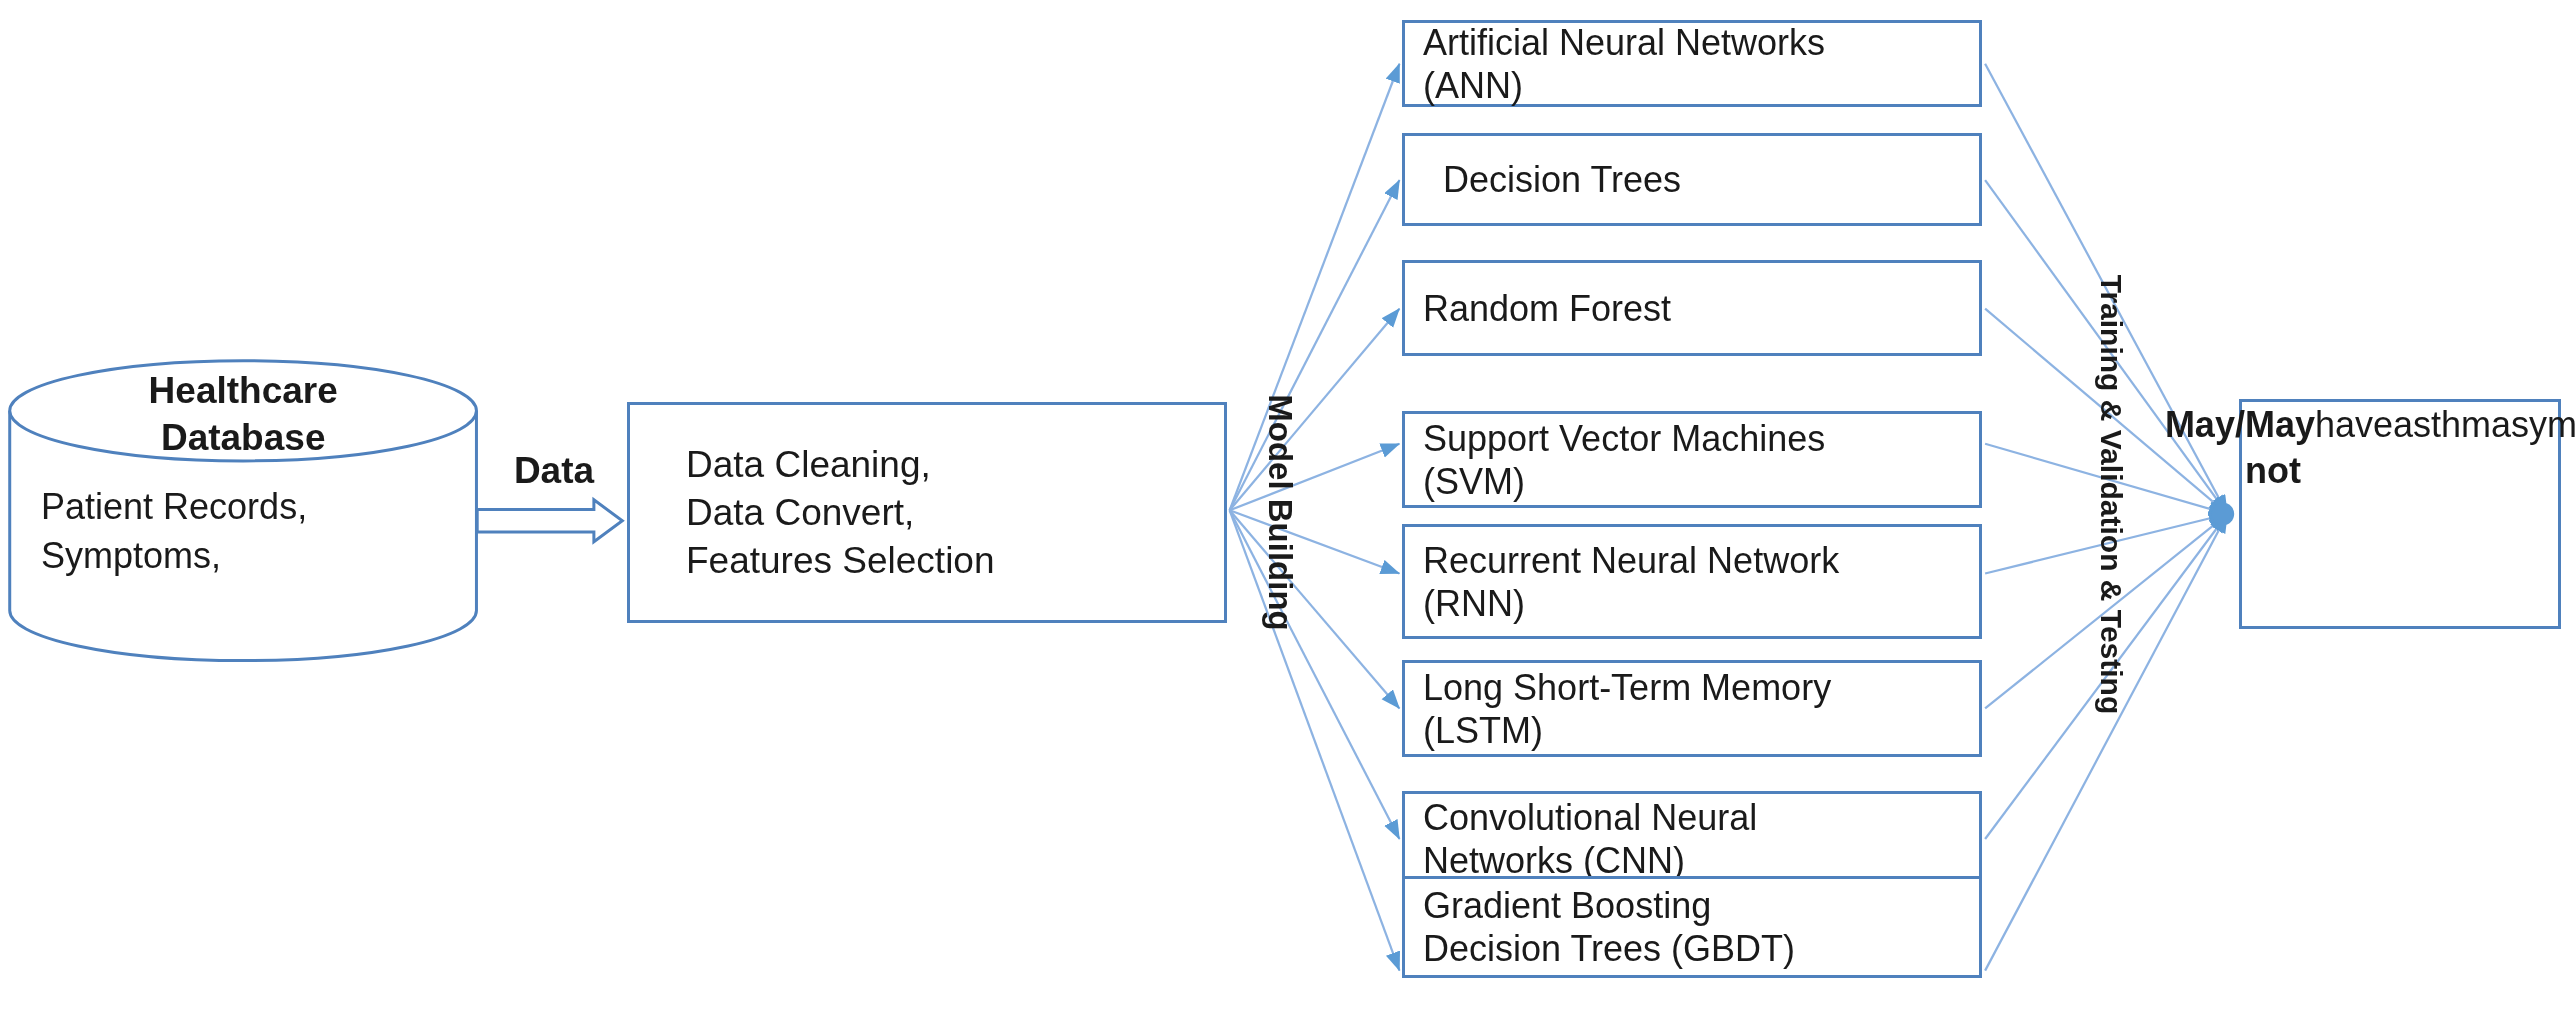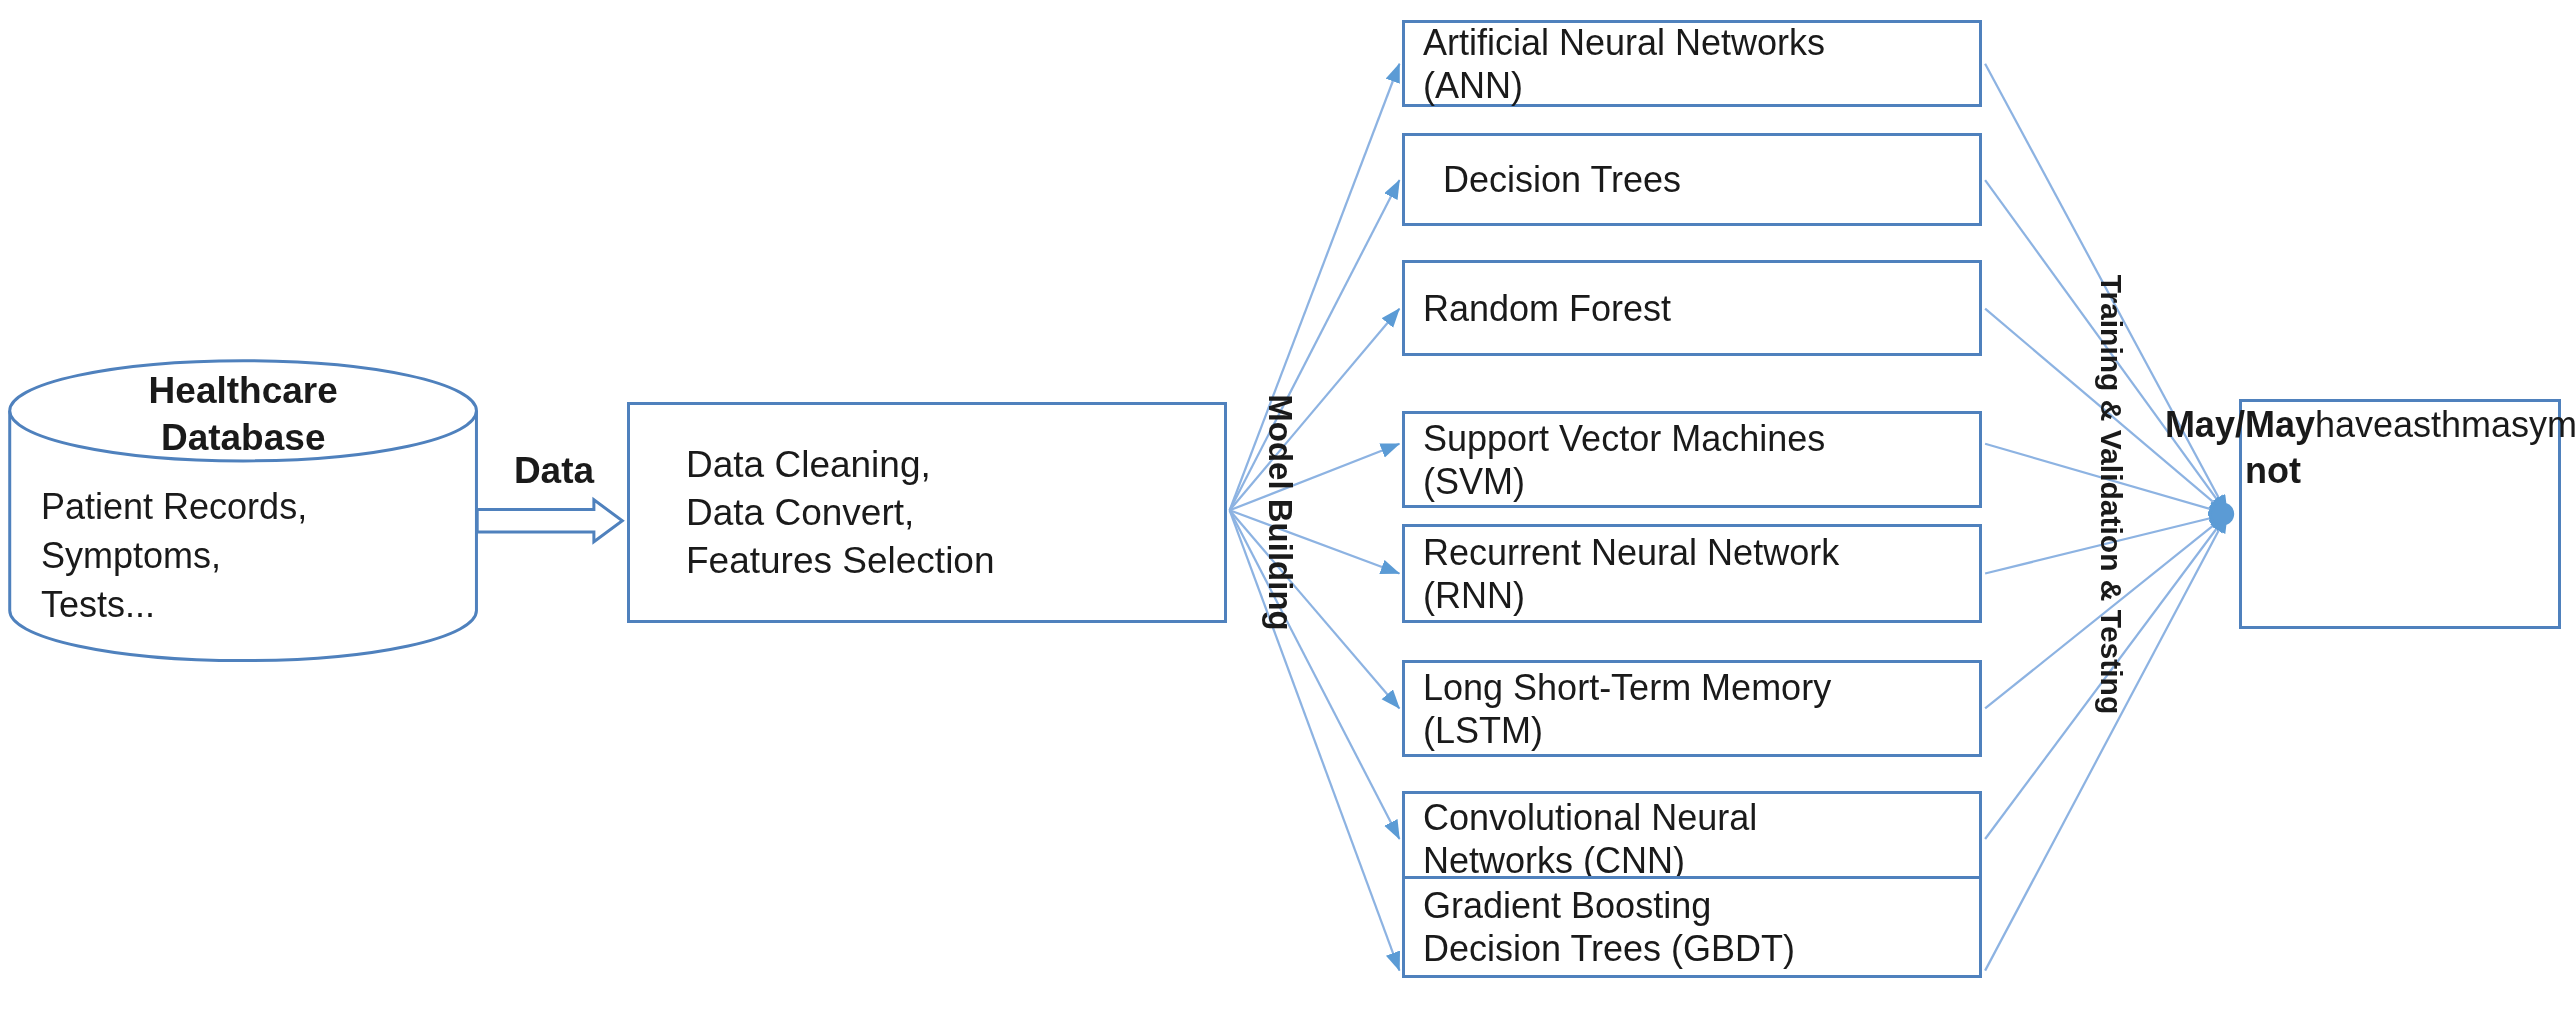--- a/index.html
+++ b/index.html
@@ -92,21 +92,20 @@
     <circle class="blob" cx="2972" cy="687" r="15"></circle>
   </svg>
 
   <div class="db-title">
     <div>Healthcare</div>
     <div>Database</div>
   </div>
   <div class="db-body">
     <div>Patient Records,</div>
     <div>Symptoms,</div>
-    <div>Tests...</div>
   </div>
 
   <div class="data-label">Data</div>
 
   <div class="box process">
     <div>
       <div>Data Cleaning,</div>
       <div>Data Convert,</div>
       <div>Features Selection</div>
     </div>
@@ -128,21 +127,21 @@
         <div>
           <div>Random Forest</div>
         </div>
       </div>
       <div class="box model" style="top: 395px; height: 97px; margin-top: 16px;">
         <div>
           <div>Support Vector Machines</div>
           <div>(SVM)</div>
         </div>
       </div>
-      <div class="box model" style="top: 524px; height: 99px;">
+      <div class="box model" style="top: 524px; height: 115px;">
         <div>
           <div>Recurrent Neural Network</div>
           <div>(RNN)</div>
         </div>
       </div>
       <div class="box model" style="top: 660px; height: 97px;">
         <div>
           <div>Long Short-Term Memory</div>
           <div>(LSTM)</div>
         </div>

